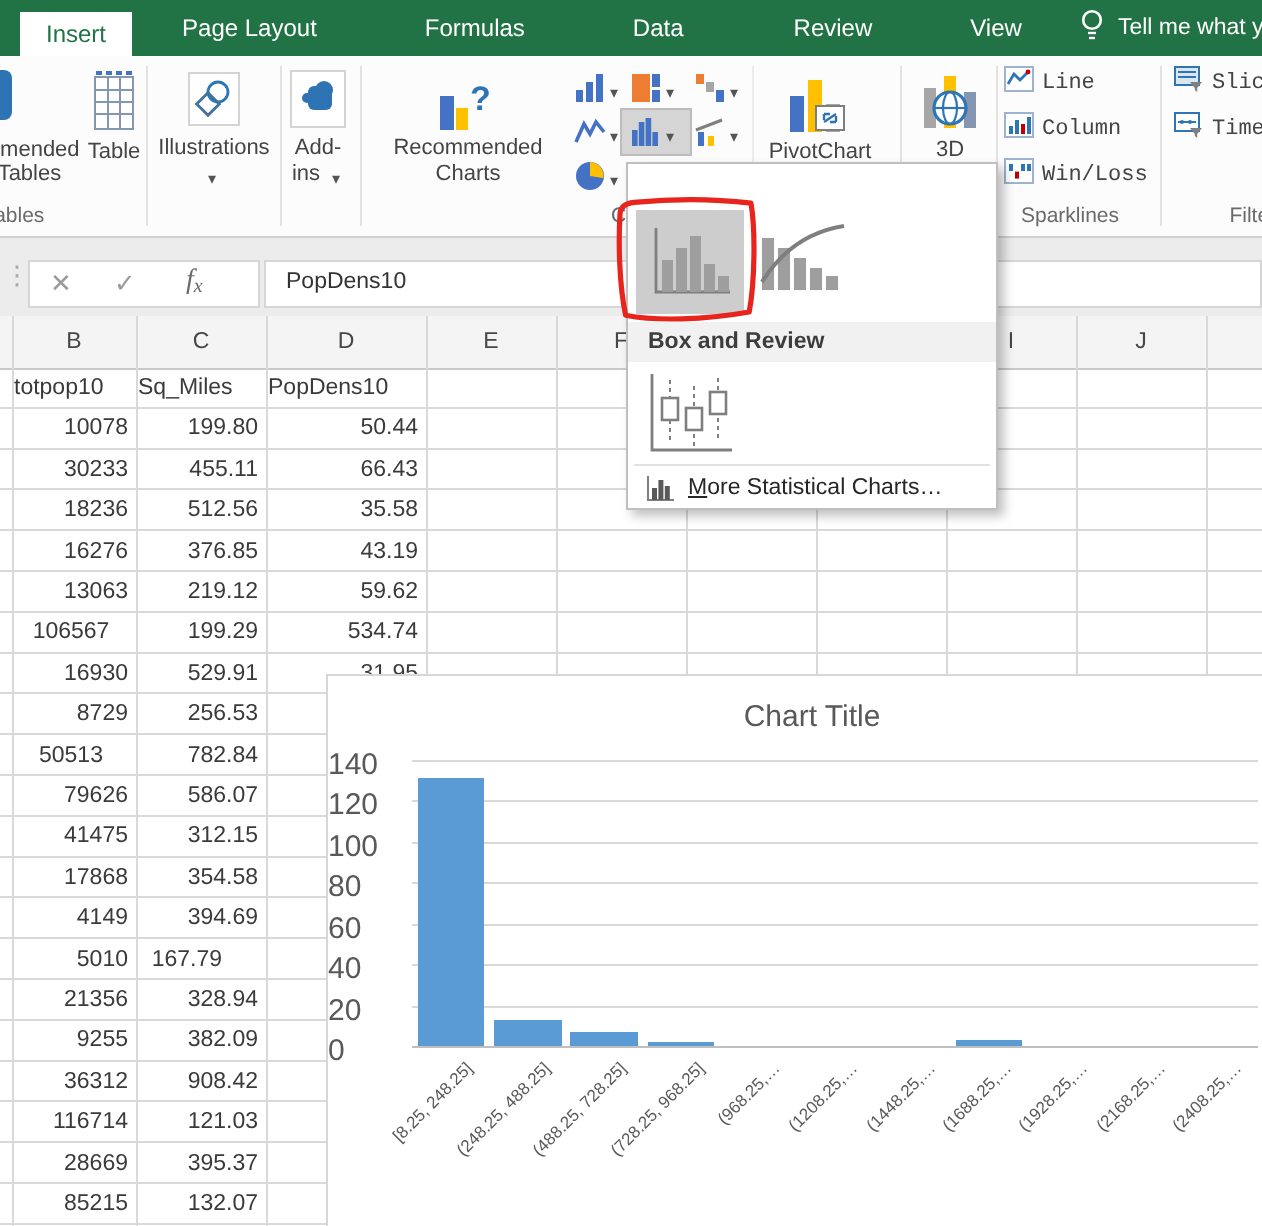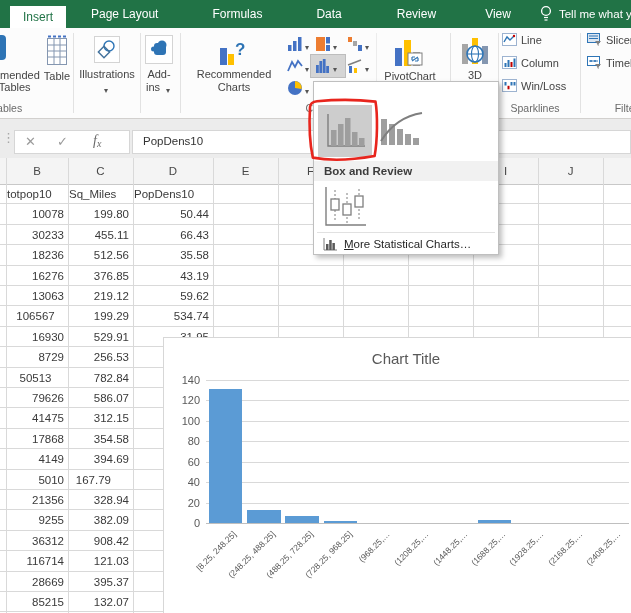--- a/index.html
+++ b/index.html
@@ -14,21 +14,21 @@
   .bulb{display:inline-block;vertical-align:-3px;margin-right:7px;}
   
   .ribbon{position:absolute;left:0;top:28px;width:631px;height:90px;background:#fcfcfc;border-bottom:1px solid #d2d0ce;z-index:10;}
   .ribbon *{cursor:default;}
   .gsep{position:absolute;top:5px;height:80px;width:1px;background:#e2e2e2;}
   .bigbtn-label{position:absolute;font-size:11px;color:#444;text-align:center;line-height:12px;}
   .grouplabel{position:absolute;top:74px;font-size:10.5px;color:#6a6a6a;text-align:center;}
   .caret::after{content:"\25BE";font-size:8px;color:#555;}
   .caret{position:absolute;line-height:10px;}
   .iconbox{position:absolute;background:#fff;border:1px solid #d4d4d4;}
-  .smallrow{position:absolute;font-size:11px;color:#444;line-height:14px;white-space:nowrap;}
+  .smallrow{position:absolute;font-size:11px;color:#444;line-height:14px;white-space:nowrap;font-family:Liberation Mono, monospace;}
   .smallrow svg{vertical-align:-2px;margin-right:4px;}
   .hl{position:absolute;background:#d5d5d5;border:1px solid #bdbdbd;}
   .qmark::after{content:"?";font-weight:bold;color:#2e74b5;font-size:17px;}
   
   .fstrip{position:absolute;left:0;top:118px;width:631px;height:40px;background:#ececec;z-index:5;}
   .fbox{position:absolute;background:#fff;border:1px solid #d6d6d6;height:22px;}
   .fxglyph{font-family:"Liberation Serif","DejaVu Serif",serif;font-style:italic;color:#6a6a6a;font-size:14px;}
   .dots{position:absolute;left:2px;top:12px;color:#a8a8a8;font-size:13px;letter-spacing:-2px;}
   
   .sheet{position:absolute;left:0;top:158px;width:631px;height:455px;background:#fff;z-index:1;}
@@ -37,21 +37,21 @@
   .vline{position:absolute;top:0;bottom:0;width:1px;background:#d9d9d9;}
   .gridbody{position:absolute;left:0;top:26px;width:631px;height:429px;
      background:repeating-linear-gradient(to bottom,transparent 0 19.4px,#d9d9d9 19.4px 20.4px);}
   .cell{position:absolute;height:20.4px;line-height:20.4px;font-size:11.5px;color:#3a3a3a;white-space:nowrap;}
   
   .chart{position:absolute;left:163px;top:337px;width:484px;height:292px;background:#fff;
          border-left:1px solid #d7d7d7;border-top:1px solid #d7d7d7;z-index:30;}
   .chart-title{position:absolute;left:0;top:12px;width:484px;text-align:center;font-size:15px;color:#595959;}
   .ygrid{position:absolute;height:1px;background:#d9d9d9;}
   .yaxis0{background:#bfbfbf;}
-  .ylab{position:absolute;width:36px;text-align:right;font-size:11px;color:#595959;}
+  .ylab{position:absolute;width:36px;font-size:15px;color:#595959;}
   .bar{position:absolute;background:#5b9bd5;}
   .xlab{position:absolute;font-size:8.5px;color:#595959;white-space:nowrap;
         transform:rotate(-45deg);transform-origin:100% 0;}
   
   .dd{position:absolute;left:313px;top:81px;width:184px;height:172px;background:#fff;border:1px solid #bfbfbf;
       box-shadow:3px 3px 5px rgba(0,0,0,.25);z-index:40;font-size:11.5px;color:#262626;}
   .dd-head{position:absolute;left:0;width:100%;height:20px;line-height:21px;background:#f1f1f1;font-weight:bold;
            padding-left:10px;box-sizing:border-box;color:#3d3d3d;}
   .dd-item{position:absolute;}
   .dd-sel{background:#cdcdcd;}

